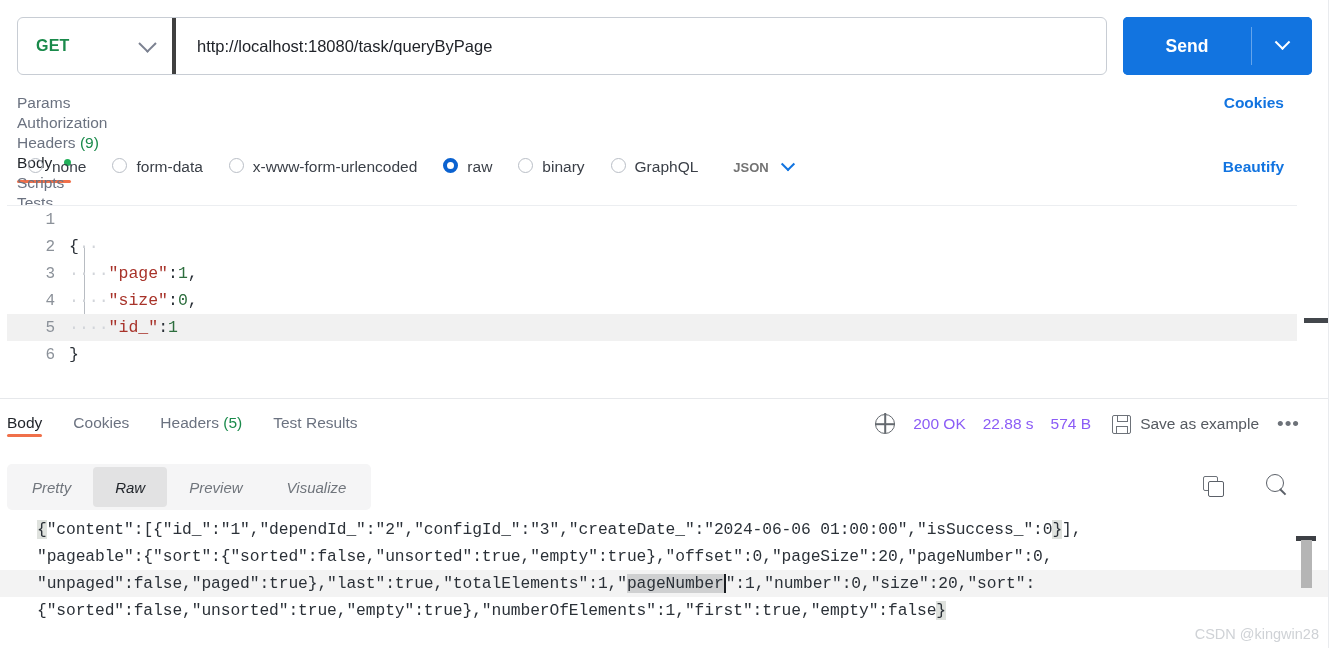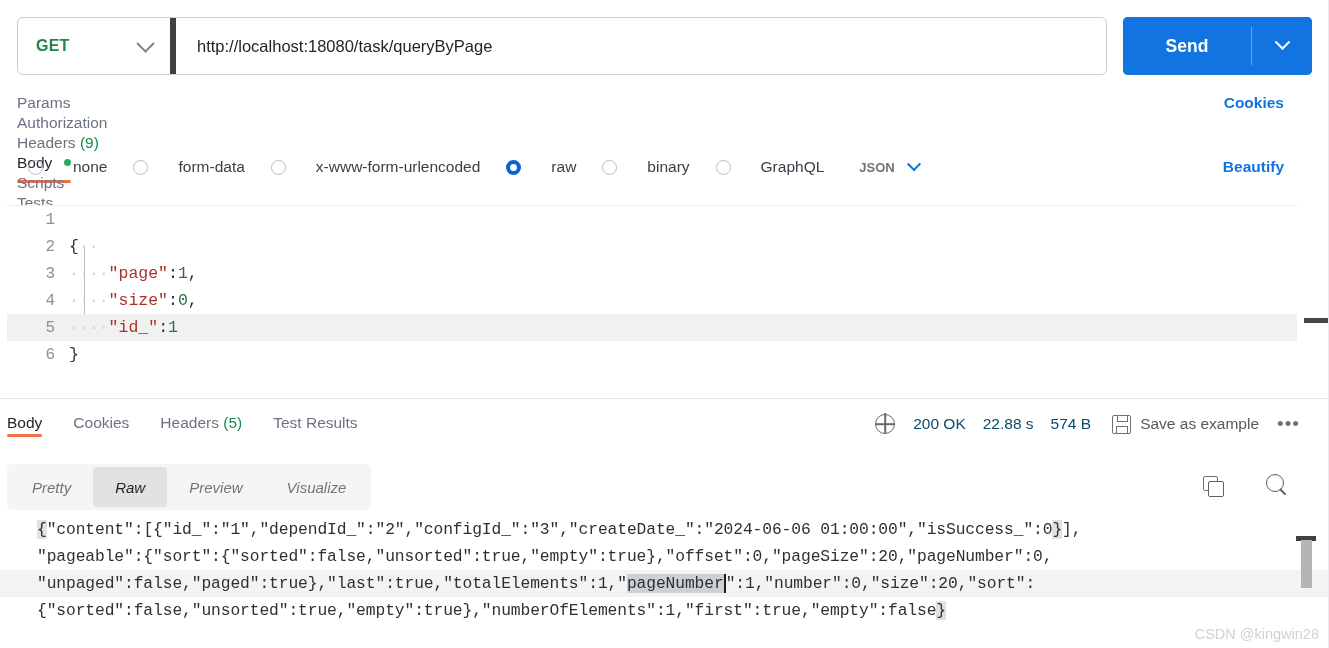--- a/index.html
+++ b/index.html
@@ -32,21 +32,21 @@
     background: #fff;
     margin-right: 16px;
   }
   .method {
     display: flex; align-items: center;
     height: 100%;
     padding-left: 18px;
     padding-right: 12px;
     min-width: 158px;
     justify-content: space-between;
-    border-right: 6px solid #404040;
+    border-right: 4px solid #404040;
     cursor: pointer;
   }
   .method-label {
     color: #1a8a4b;
     font-weight: bold;
     font-size: 16px;
     letter-spacing: .2px;
   }
   .chev {
     width: 13px; height: 13px;
@@ -139,25 +139,24 @@
   }
 
   
   .radiorow {
     position: absolute; left: 0; top: 147px;
     width: 1329px; height: 40px;
     display: flex; align-items: center;
     padding-left: 28px;
   }
   .radio-item {
-    display: flex; align-items: center;
+    display: flex; align-items: flex-start;
     margin-right: 26px;
     cursor: pointer;
     white-space: nowrap;
-    gap: 21px;
   }
   .rdot {
     width: 15px; height: 15px;
     border-radius: 50%;
     border: 1.6px solid #b9bec6;
     margin-right: 9px;
     flex: 0 0 auto;
   }
   .rdot.on {
     border: 4px solid #0b62d0;
@@ -278,21 +277,21 @@
     position: absolute; left: 50%; top: -1.6px;
     width: 1.6px; height: 20px; background: #64696f;
     transform: translateX(-50%);
   }
   .globe::after {
     content: "";
     position: absolute; left: -1.6px; top: 50%;
     width: 20px; height: 1.6px; background: #64696f;
     transform: translateY(-50%);
   }
-  .metaitem { color: #0c4a6e; margin-right: 17px; white-space: nowrap; }
+  .metaitem { color: #8b5cf6; margin-right: 17px; white-space: nowrap; }
   .save-icon {
     width: 19px; height: 19px;
     border: 1.6px solid #6d7279;
     border-radius: 2px;
     position: relative;
     margin-right: 9px;
     margin-left: 4px;
   }
   .save-icon::before {
     content: "";

